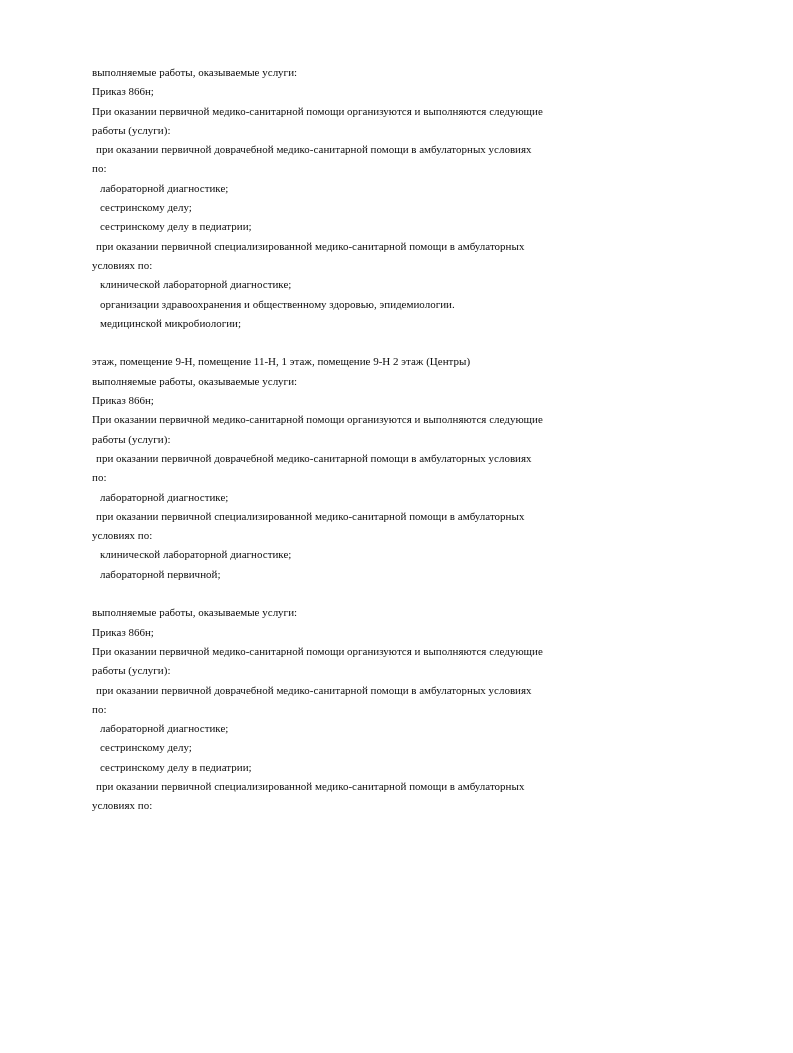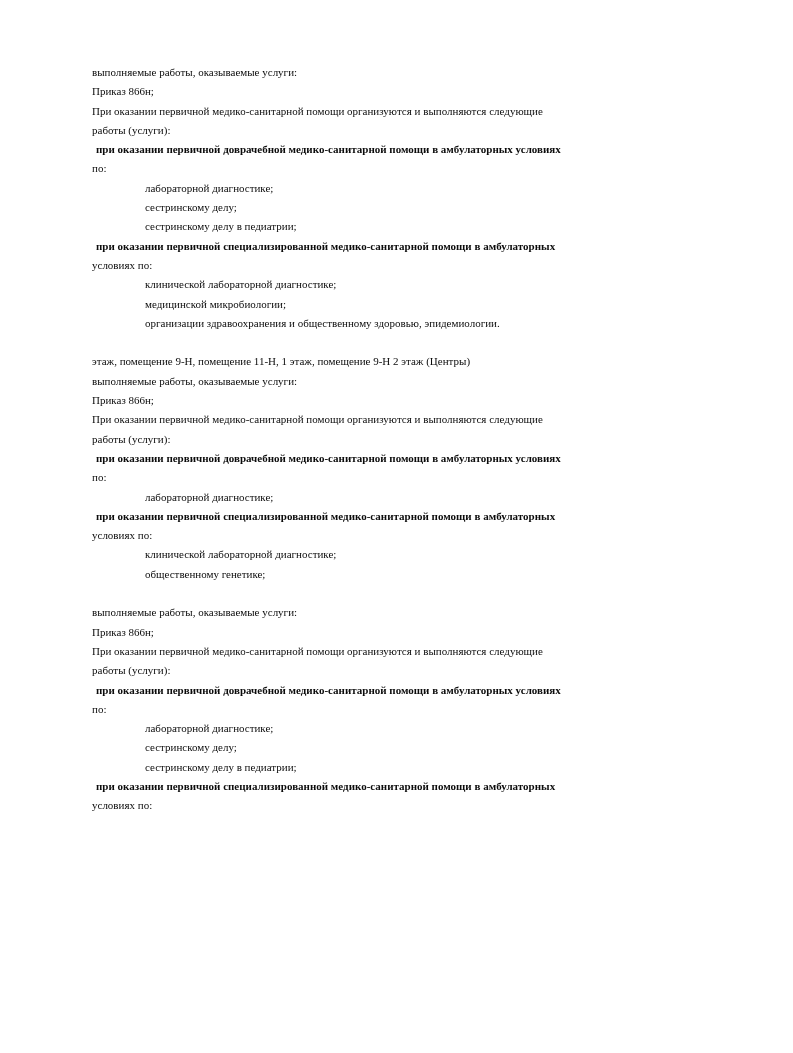--- a/index.html
+++ b/index.html
@@ -22,57 +22,57 @@
     font-size: 11px;
     line-height: 19.3px;
     color: #0c0c0c;
     white-space: nowrap;
     letter-spacing: 0;
   }
   .line {
     min-height: 19.3px;
   }
   .indent-0 { padding-left: 0; }
-  .indent-1 { padding-left: 4px; font-weight: bold; }
-  .indent-2 { padding-left: 8px; margin-left: 45px; }
+  .indent-1 { padding-left: 4px; }
+  .indent-2 { padding-left: 8px; }
   .section-gap {
     height: 19.3px;
   }
 </style>
 </head>
 <body>
 
 <div class="doc" id="doc" style="color: rgb(12, 12, 12);">
     <div class="line indent-0">выполняемые работы, оказываемые услуги:</div>
     <div class="line indent-0">Приказ 866н;</div>
     <div class="line indent-0">При оказании первичной медико-санитарной помощи организуются и выполняются следующие</div>
     <div class="line indent-0">работы (услуги):</div>
     <div class="line indent-1">при оказании первичной доврачебной медико-санитарной помощи в амбулаторных условиях</div>
     <div class="line indent-0">по:</div>
     <div class="line indent-2">лабораторной диагностике;</div>
     <div class="line indent-2">сестринскому делу;</div>
     <div class="line indent-2">сестринскому делу в педиатрии;</div>
     <div class="line indent-1">при оказании первичной специализированной медико-санитарной помощи в амбулаторных</div>
     <div class="line indent-0">условиях по:</div>
     <div class="line indent-2">клинической лабораторной диагностике;</div>
+    <div class="line indent-2">организации здравоохранения и общественному здоровью, эпидемиологии.</div>
     <div class="line indent-2">медицинской микробиологии;</div>
-    <div class="line indent-2">организации здравоохранения и общественному здоровью, эпидемиологии.</div>
     <div class="section-gap"></div>
     <div class="line indent-0">этаж, помещение 9-Н, помещение 11-Н, 1 этаж, помещение 9-Н 2 этаж (Центры)</div>
     <div class="line indent-0">выполняемые работы, оказываемые услуги:</div>
     <div class="line indent-0">Приказ 866н;</div>
     <div class="line indent-0">При оказании первичной медико-санитарной помощи организуются и выполняются следующие</div>
     <div class="line indent-0">работы (услуги):</div>
     <div class="line indent-1">при оказании первичной доврачебной медико-санитарной помощи в амбулаторных условиях</div>
     <div class="line indent-0">по:</div>
     <div class="line indent-2">лабораторной диагностике;</div>
     <div class="line indent-1">при оказании первичной специализированной медико-санитарной помощи в амбулаторных</div>
     <div class="line indent-0">условиях по:</div>
     <div class="line indent-2">клинической лабораторной диагностике;</div>
-    <div class="line indent-2">общественному генетике;</div>
+    <div class="line indent-2">лабораторной первичной;</div>
     <div class="section-gap"></div>
     <div class="line indent-0">выполняемые работы, оказываемые услуги:</div>
     <div class="line indent-0">Приказ 866н;</div>
     <div class="line indent-0">При оказании первичной медико-санитарной помощи организуются и выполняются следующие</div>
     <div class="line indent-0">работы (услуги):</div>
     <div class="line indent-1">при оказании первичной доврачебной медико-санитарной помощи в амбулаторных условиях</div>
     <div class="line indent-0">по:</div>
     <div class="line indent-2">лабораторной диагностике;</div>
     <div class="line indent-2">сестринскому делу;</div>
     <div class="line indent-2">сестринскому делу в педиатрии;</div>

